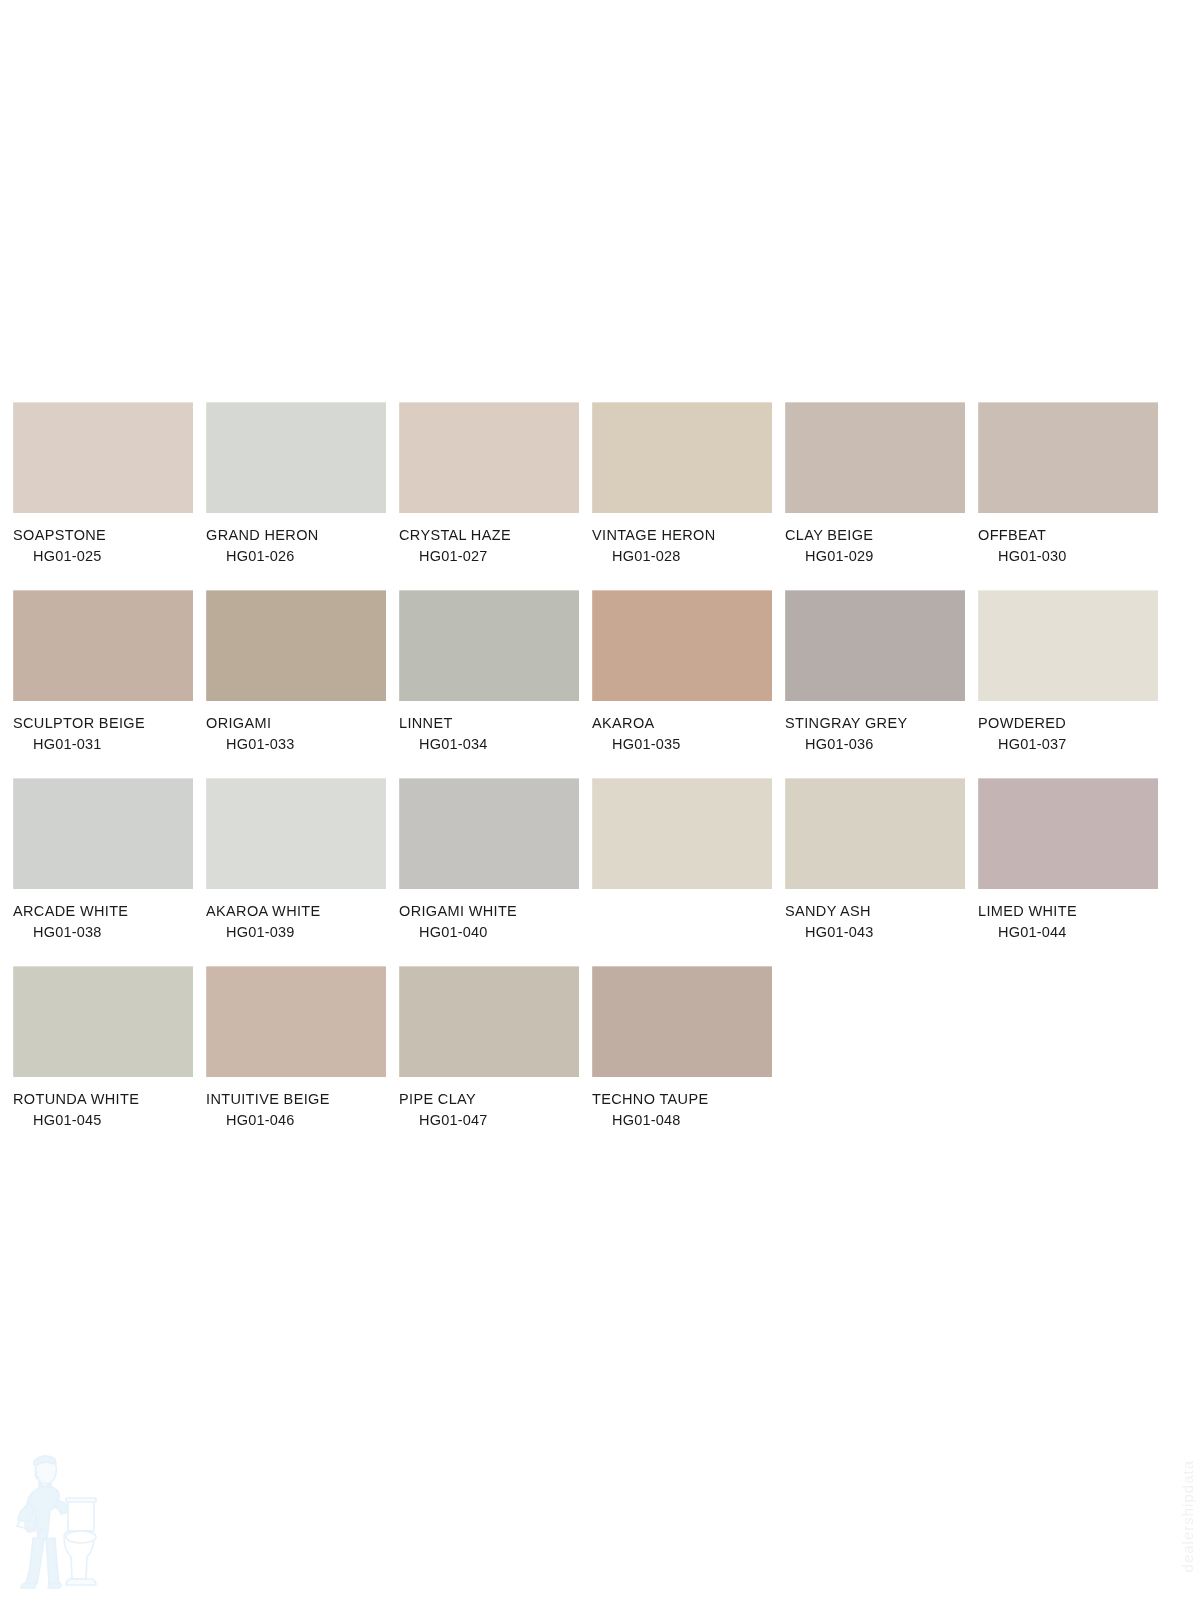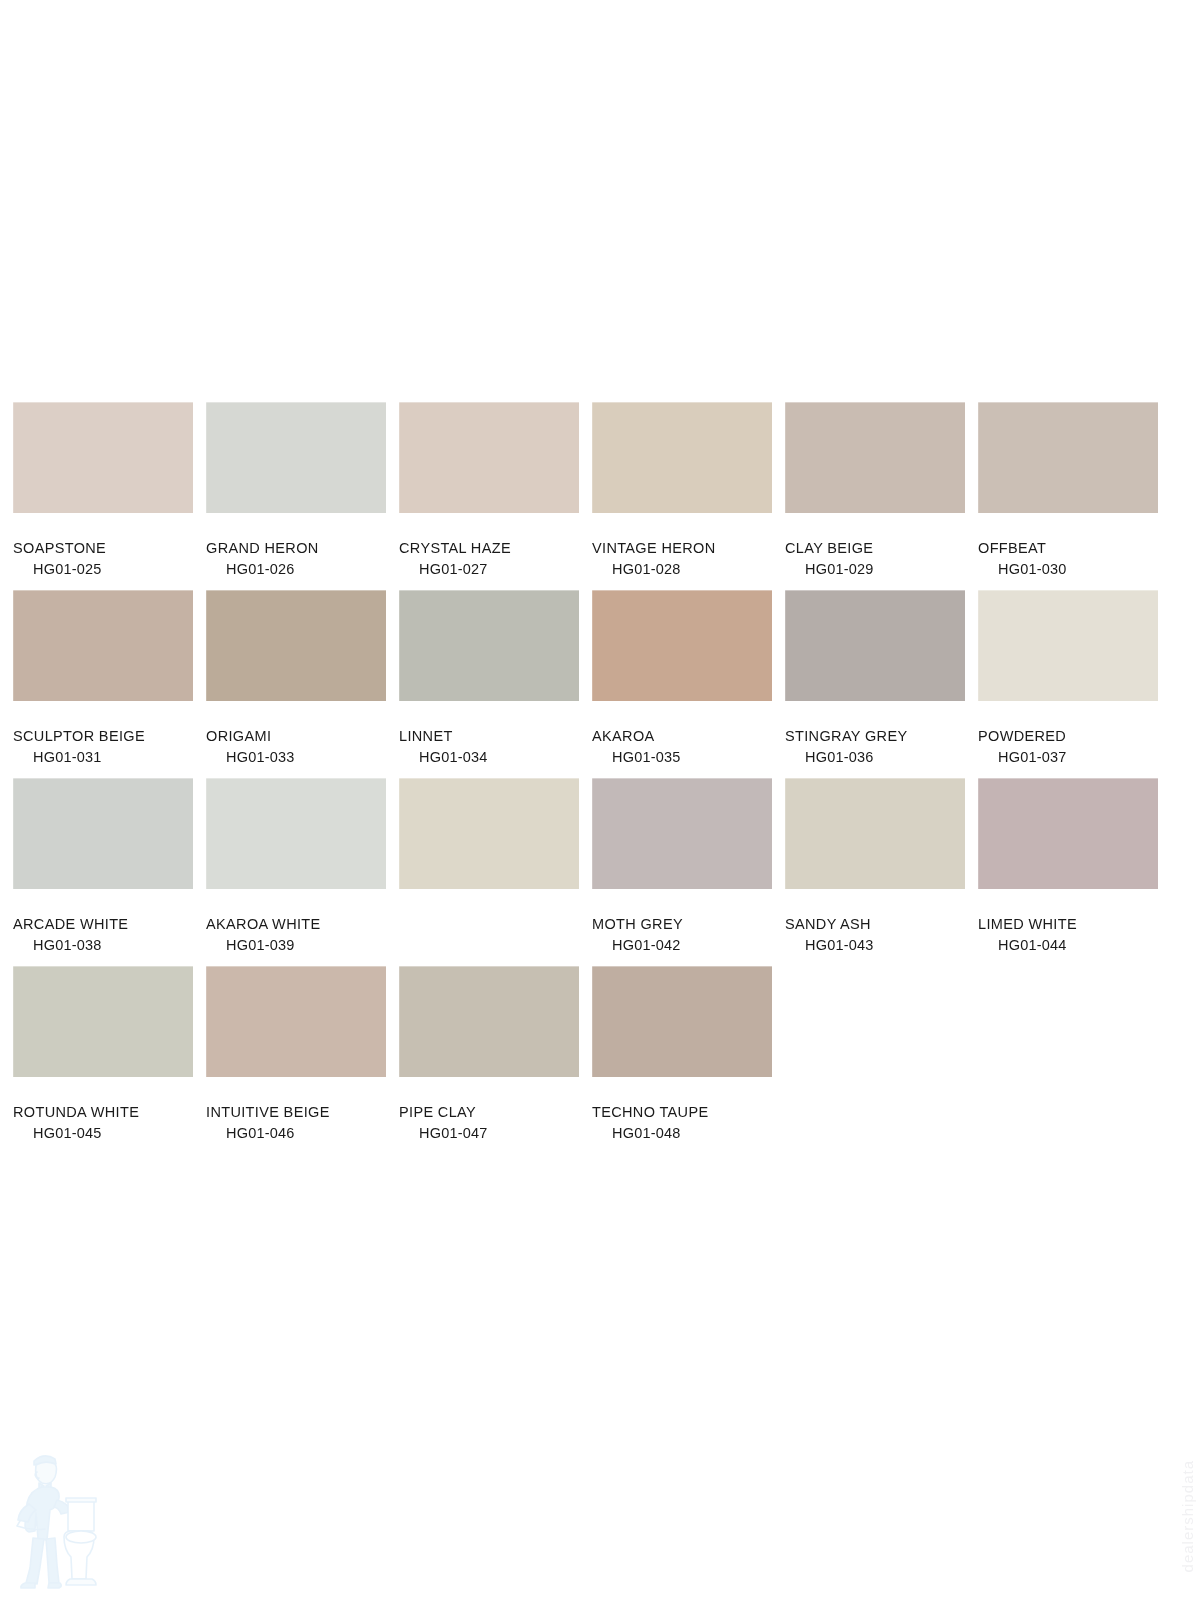--- a/index.html
+++ b/index.html
@@ -64,21 +64,21 @@
     position: relative;
   }
   .swatch-chip {
     width: 180px;
     height: 111px;
     display: block;
     box-shadow: inset 0 1px 0 rgba(255,255,255,0.35),
                 inset 1px 0 0 rgba(255,255,255,0.18);
   }
   .swatch-meta {
-    padding-top: 25px;
+    padding-top: 12px;
     line-height: 21px;
   }
   .swatch-name,
   .swatch-code {
     display: block;
     font-family: "Liberation Sans", sans-serif;
     font-size: 14.5px;
     letter-spacing: 0.35px;
     color: #1a1a1a;
     white-space: nowrap;
@@ -186,28 +186,28 @@
         </div>
       </div>
       <div class="swatch-cell">
         <div class="swatch-chip" style="background-color: rgb(217, 220, 215);"></div>
         <div class="swatch-meta">
           <span class="swatch-name">AKAROA WHITE</span>
           <span class="swatch-code">HG01-039</span>
         </div>
       </div>
       <div class="swatch-cell">
+        <div class="swatch-chip" style="background-color: rgb(196, 195, 192);"></div>
+        <div class="swatch-meta">
+          <span class="swatch-name">ORIGAMI WHITE</span>
+          <span class="swatch-code">HG01-040</span>
+        </div>
+      </div>
+      <div class="swatch-cell">
         <div class="swatch-chip" style="background-color: rgb(221, 216, 201);"></div>
-      </div>
-      <div class="swatch-cell">
-        <div class="swatch-chip" style="background-color: rgb(194, 185, 184);"></div>
-        <div class="swatch-meta">
-          <span class="swatch-name">MOTH GREY</span>
-          <span class="swatch-code">HG01-042</span>
-        </div>
       </div>
       <div class="swatch-cell">
         <div class="swatch-chip" style="background-color: rgb(215, 210, 196);"></div>
         <div class="swatch-meta">
           <span class="swatch-name">SANDY ASH</span>
           <span class="swatch-code">HG01-043</span>
         </div>
       </div>
       <div class="swatch-cell">
         <div class="swatch-chip" style="background-color: rgb(196, 180, 180);"></div>

